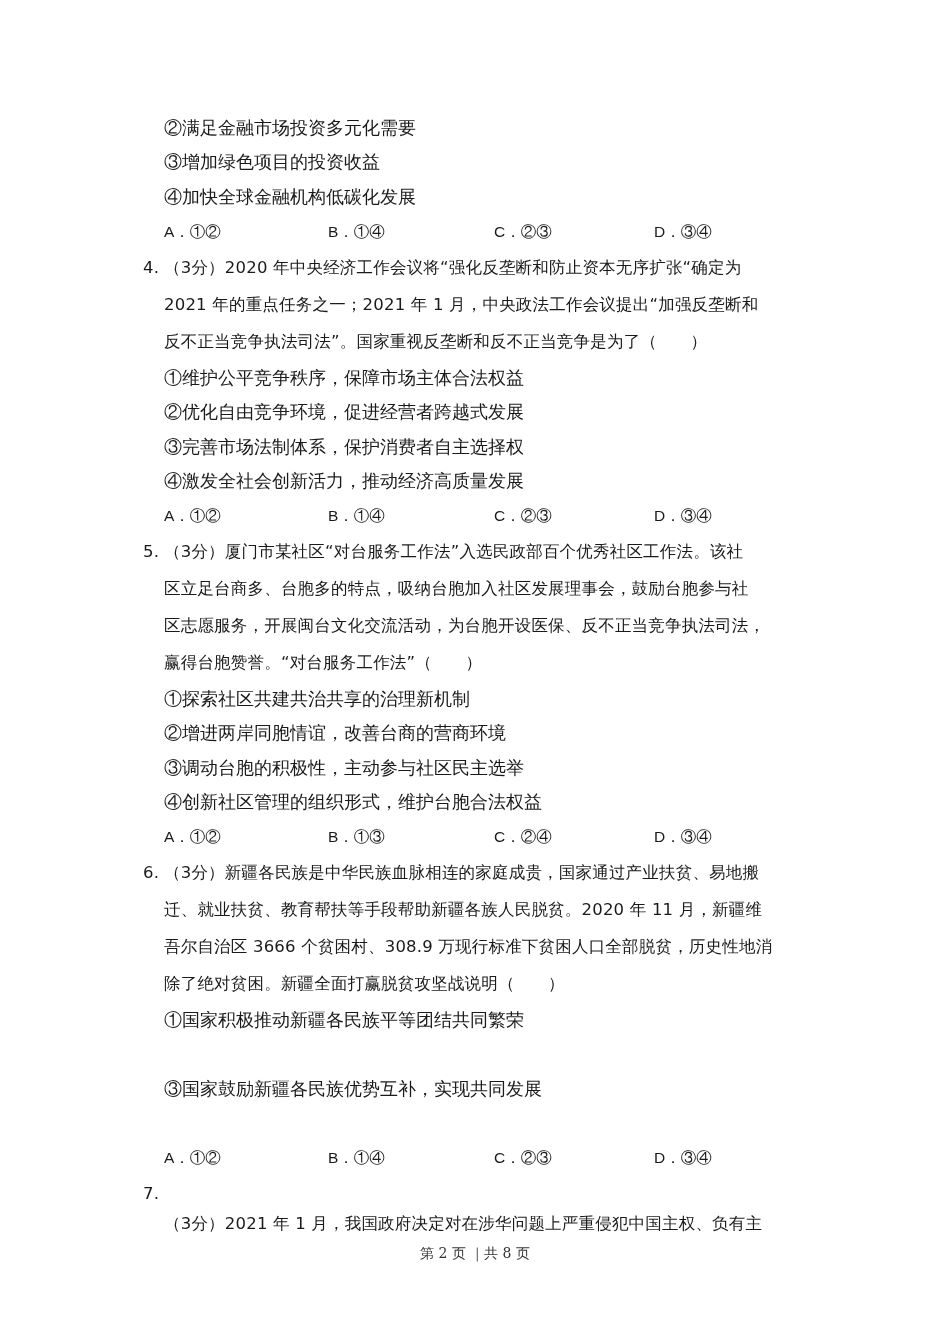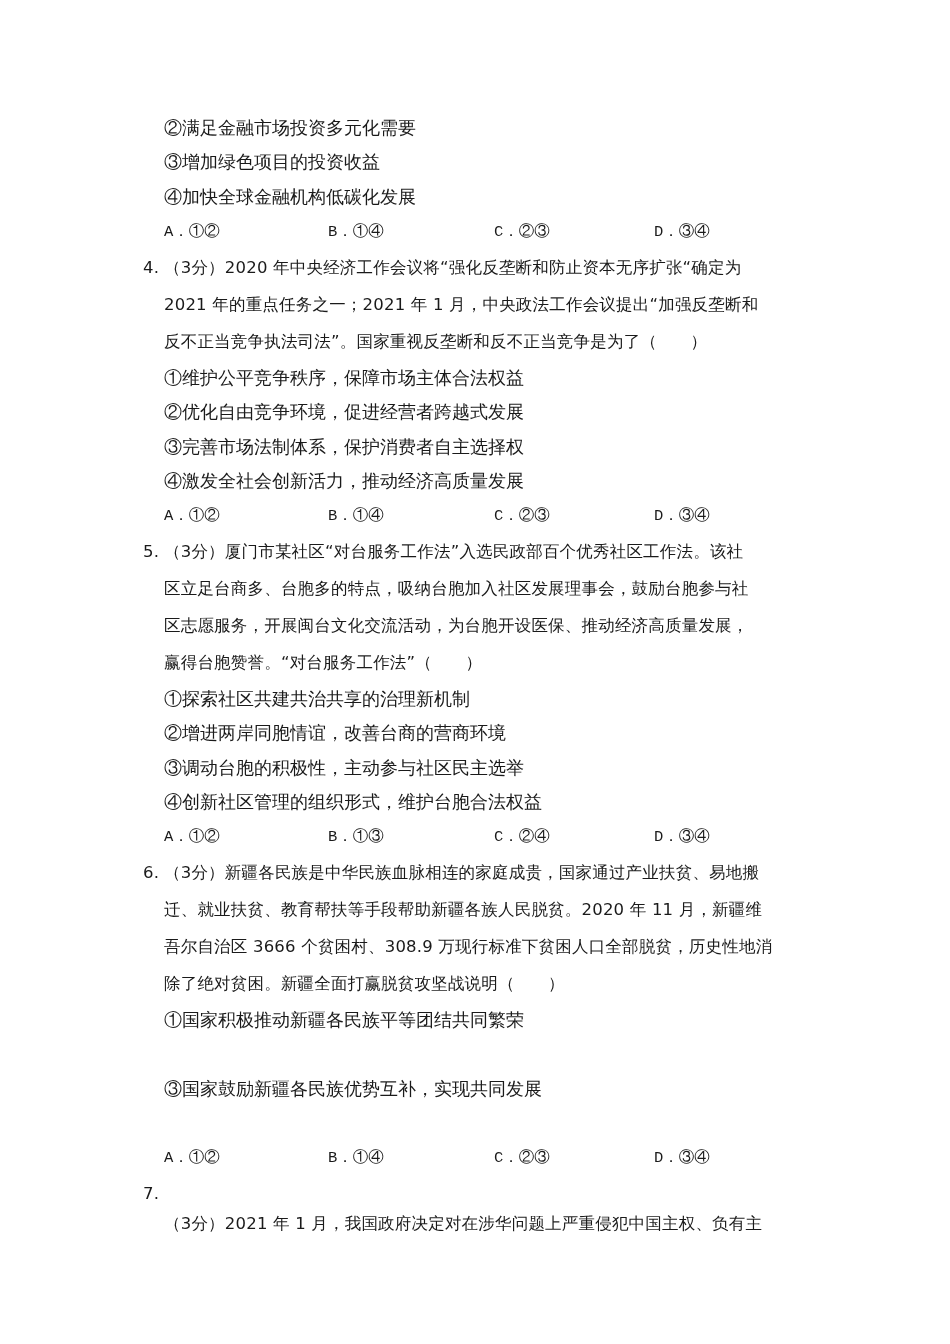--- a/index.html
+++ b/index.html
@@ -14,21 +14,21 @@
     font-size: 18px; line-height: 20px;
   }
   .qline {
     position: absolute; white-space: nowrap;
     font-family: "DejaVu Sans", "Liberation Sans", sans-serif;
     font-size: 16.5px; line-height: 22px; letter-spacing: 0.2px;
   }
   .qnum { position: absolute; left: 143px; }
   .opt {
     position: absolute; white-space: nowrap;
-    font-family: Liberation Mono, monospace;
+    font-family: Liberation Sans, sans-serif;
     font-size: 15.5px; line-height: 20px;
   }
   .footer {
     position: absolute; left: 0; width: 950px; top: 1245px; text-align: center;
     font-family: "DejaVu Serif", "Liberation Serif", serif; font-size: 14px; color: #333;
   }
 </style>
 </head>
 <body>
 
@@ -51,21 +51,21 @@
   <div class="line" style="left:164px;top:437px">③完善市场法制体系，保护消费者自主选择权</div>
   <div class="line" style="left:164px;top:471px">④激发全社会创新活力，推动经济高质量发展</div>
   <div class="opt" style="left:164px;top:506px">A．①②</div>
   <div class="opt" style="left:328px;top:506px">B．①④</div>
   <div class="opt" style="left:494px;top:506px">C．②③</div>
   <div class="opt" style="left:654px;top:506px">D．③④</div>
 
   <div class="qline qnum" style="top:541px">5.</div>
   <div class="qline" style="left:164px;top:541px">（3分）厦门市某社区“对台服务工作法”入选民政部百个优秀社区工作法。该社</div>
   <div class="qline" style="left:164px;top:578px">区立足台商多、台胞多的特点，吸纳台胞加入社区发展理事会，鼓励台胞参与社</div>
-  <div class="qline" style="left:164px;top:615px">区志愿服务，开展闽台文化交流活动，为台胞开设医保、推动经济高质量发展，</div>
+  <div class="qline" style="left:164px;top:615px">区志愿服务，开展闽台文化交流活动，为台胞开设医保、反不正当竞争执法司法，</div>
   <div class="qline" style="left:164px;top:652px">赢得台胞赞誉。“对台服务工作法”（　　）</div>
   <div class="line" style="left:164px;top:689px">①探索社区共建共治共享的治理新机制</div>
   <div class="line" style="left:164px;top:723px">②增进两岸同胞情谊，改善台商的营商环境</div>
   <div class="line" style="left:164px;top:758px">③调动台胞的积极性，主动参与社区民主选举</div>
   <div class="line" style="left:164px;top:792px">④创新社区管理的组织形式，维护台胞合法权益</div>
   <div class="opt" style="left:164px;top:827px">A．①②</div>
   <div class="opt" style="left:328px;top:827px">B．①③</div>
   <div class="opt" style="left:494px;top:827px">C．②④</div>
   <div class="opt" style="left:654px;top:827px">D．③④</div>
 
@@ -77,13 +77,14 @@
   <div class="line" style="left:164px;top:1010px">①国家积极推动新疆各民族平等团结共同繁荣</div>
   <div class="line" style="left:164px;top:1079px">③国家鼓励新疆各民族优势互补，实现共同发展</div>
   <div class="opt" style="left:164px;top:1148px">A．①②</div>
   <div class="opt" style="left:328px;top:1148px">B．①④</div>
   <div class="opt" style="left:494px;top:1148px">C．②③</div>
   <div class="opt" style="left:654px;top:1148px">D．③④</div>
 
   <div class="qline qnum" style="top:1183px">7.</div>
   <div class="qline" style="left:164px;top:1213px">（3分）2021 年 1 月，我国政府决定对在涉华问题上严重侵犯中国主权、负有主</div>
 
+  <div class="footer">第 2 页 ｜共 8 页</div>
 </div>
 
 </body></html>

